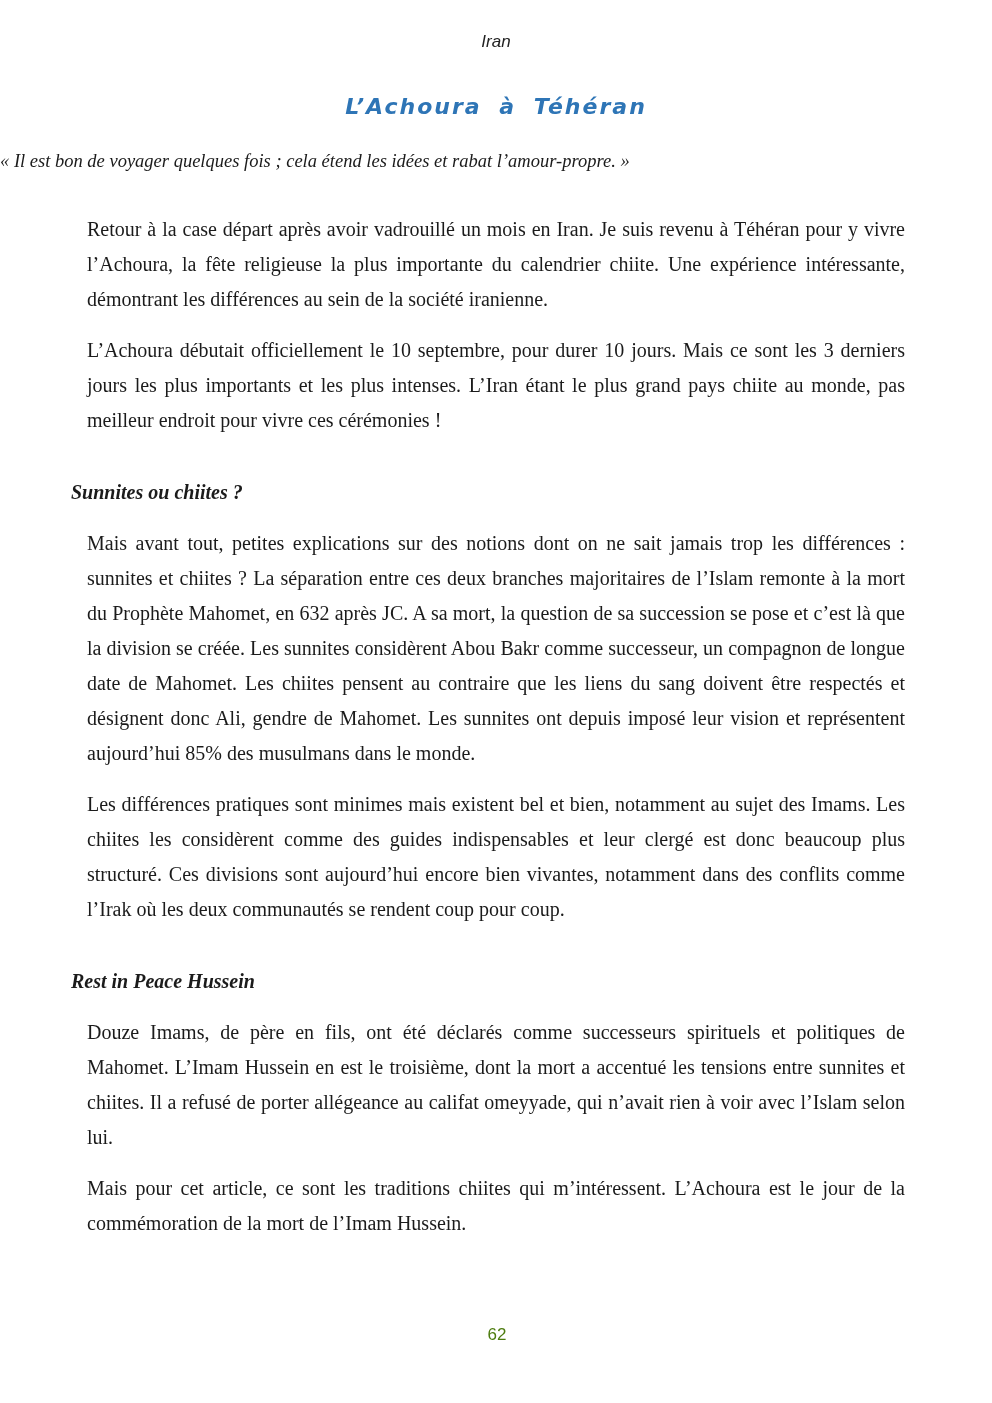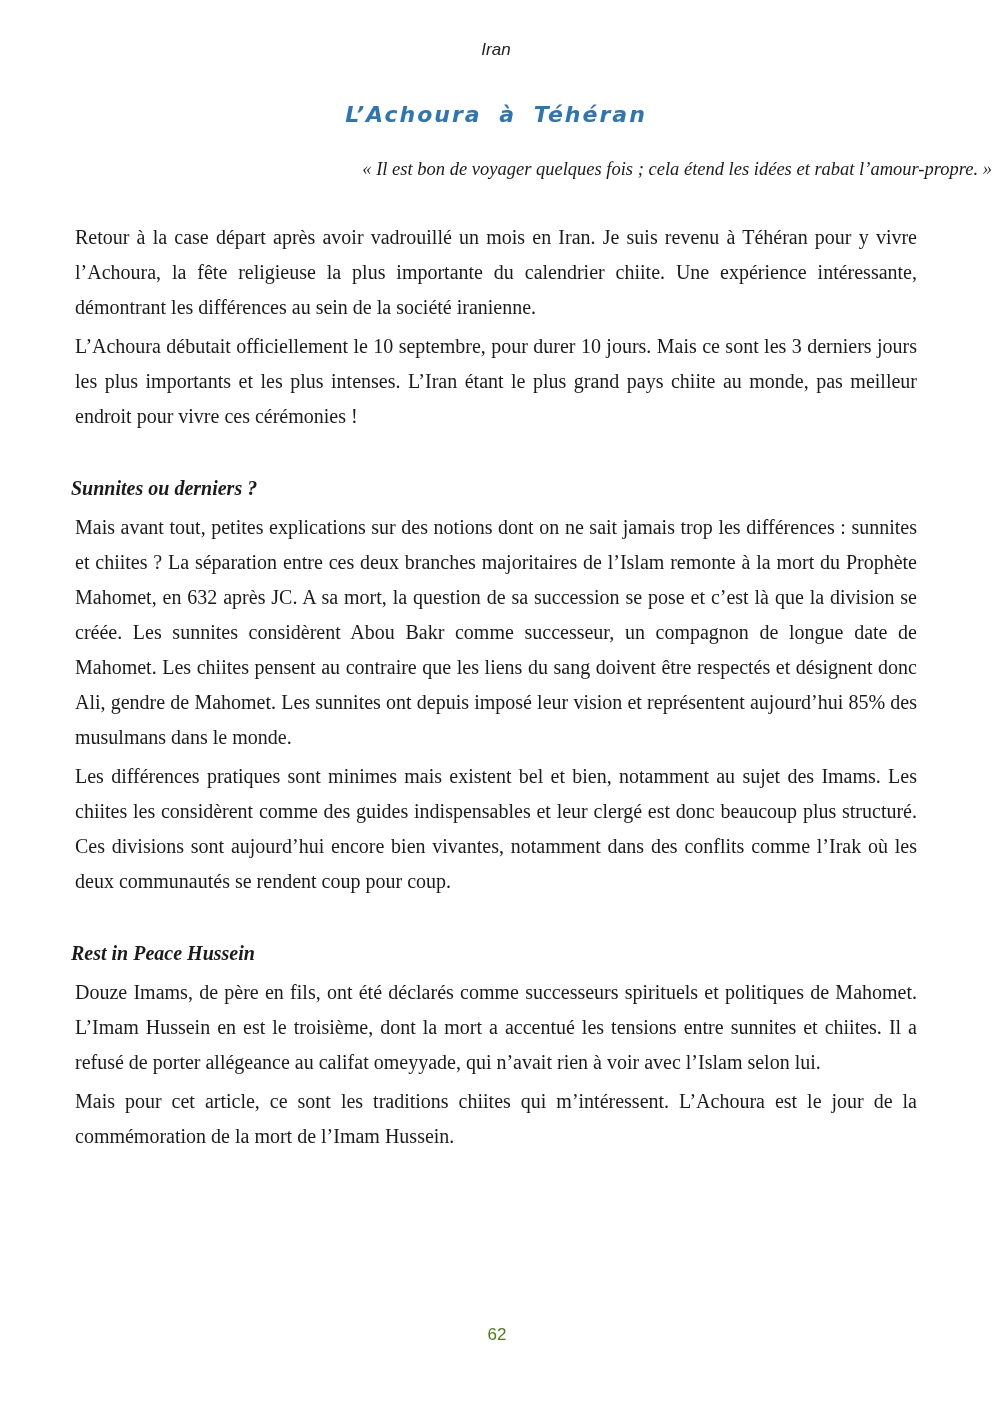--- a/index.html
+++ b/index.html
@@ -11,41 +11,41 @@
     position: relative;
     width: 992px;
     height: 1403px;
     margin: 0 auto;
     background: #ffffff;
     overflow: hidden;
     font-family: "Liberation Serif", serif;
     color: #1b1b1b;
   }
   .page-header {
-    padding-top: 40px;
+    padding-top: 32px;
     text-align: center;
     font-family: "Liberation Sans", sans-serif;
     font-style: italic;
     font-size: 17px;
     color: #222222;
   }
   .doc-title {
     margin-top: 42px;
     text-align: center;
     font-family: "DejaVu Sans", sans-serif;
     font-style: italic;
     font-weight: 700;
     font-size: 22px;
     letter-spacing: 2px;
     word-spacing: 8px;
     color: #2E75B6;
   }
   .quote {
     margin-top: 32px;
-    text-align: right;
+    text-align: left;
     font-style: italic;
     font-size: 18.5px;
     color: #1b1b1b;
   }
   .attribution {
     margin-top: 17px;
     text-align: center;
     font-style: italic;
     font-size: 18.5px;
     color: #1b1b1b;
@@ -55,21 +55,21 @@
     padding: 0 71px;
     font-weight: 700;
     font-size: 20px;
     color: #843C0C;
   }
   .content {
     margin-top: 40px;
     padding: 0 71px;
   }
   .para {
-    margin: 4px;
+    margin: 16px;
     font-size: 20px;
     line-height: 35px;
     text-align: justify;
   }
   .section-heading {
     margin: 37px 0 0 0;
     font-size: 20px;
     line-height: 35px;
     font-weight: 700;
     font-style: italic;
@@ -95,21 +95,21 @@
 
   <div class="doc-title">L’Achoura à Téhéran</div>
 
   <div class="quote">« Il est bon de voyager quelques fois ; cela étend les idées et rabat l’amour-propre. »</div>
 
 
 
   <div class="content">
     <p class="para">Retour à la case départ après avoir vadrouillé un mois en Iran. Je suis revenu à Téhéran pour y vivre l’Achoura, la fête religieuse la plus importante du calendrier chiite. Une expérience intéressante, démontrant les différences au sein de la société iranienne.</p>
     <p class="para">L’Achoura débutait officiellement le 10 septembre, pour durer 10 jours. Mais ce sont les 3 derniers jours les plus importants et les plus intenses. L’Iran étant le plus grand pays chiite au monde, pas meilleur endroit pour vivre ces cérémonies !</p>
-    <h3 class="section-heading">Sunnites ou derniers ?</h3>
+    <h3 class="section-heading">Sunnites ou chiites ?</h3>
     <p class="para">Mais avant tout, petites explications sur des notions dont on ne sait jamais trop les différences : sunnites et chiites ? La séparation entre ces deux branches majoritaires de l’Islam remonte à la mort du Prophète Mahomet, en 632 après JC. A sa mort, la question de sa succession se pose et c’est là que la division se créée. Les sunnites considèrent Abou Bakr comme successeur, un compagnon de longue date de Mahomet. Les chiites pensent au contraire que les liens du sang doivent être respectés et désignent donc Ali, gendre de Mahomet. Les sunnites ont depuis imposé leur vision et représentent aujourd’hui 85% des musulmans dans le monde.</p>
     <p class="para">Les différences pratiques sont minimes mais existent bel et bien, notamment au sujet des Imams. Les chiites les considèrent comme des guides indispensables et leur clergé est donc beaucoup plus structuré. Ces divisions sont aujourd’hui encore bien vivantes, notamment dans des conflits comme l’Irak où les deux communautés se rendent coup pour coup.</p>
     <h3 class="section-heading">Rest in Peace Hussein</h3>
     <p class="para">Douze Imams, de père en fils, ont été déclarés comme successeurs spirituels et politiques de Mahomet. L’Imam Hussein en est le troisième, dont la mort a accentué les tensions entre sunnites et chiites. Il a refusé de porter allégeance au califat omeyyade, qui n’avait rien à voir avec l’Islam selon lui.</p>
     <p class="para">Mais pour cet article, ce sont les traditions chiites qui m’intéressent. L’Achoura est le jour de la commémoration de la mort de l’Imam Hussein.</p>
   </div>
 
   <div class="page-number">62</div>
 
 </div>

